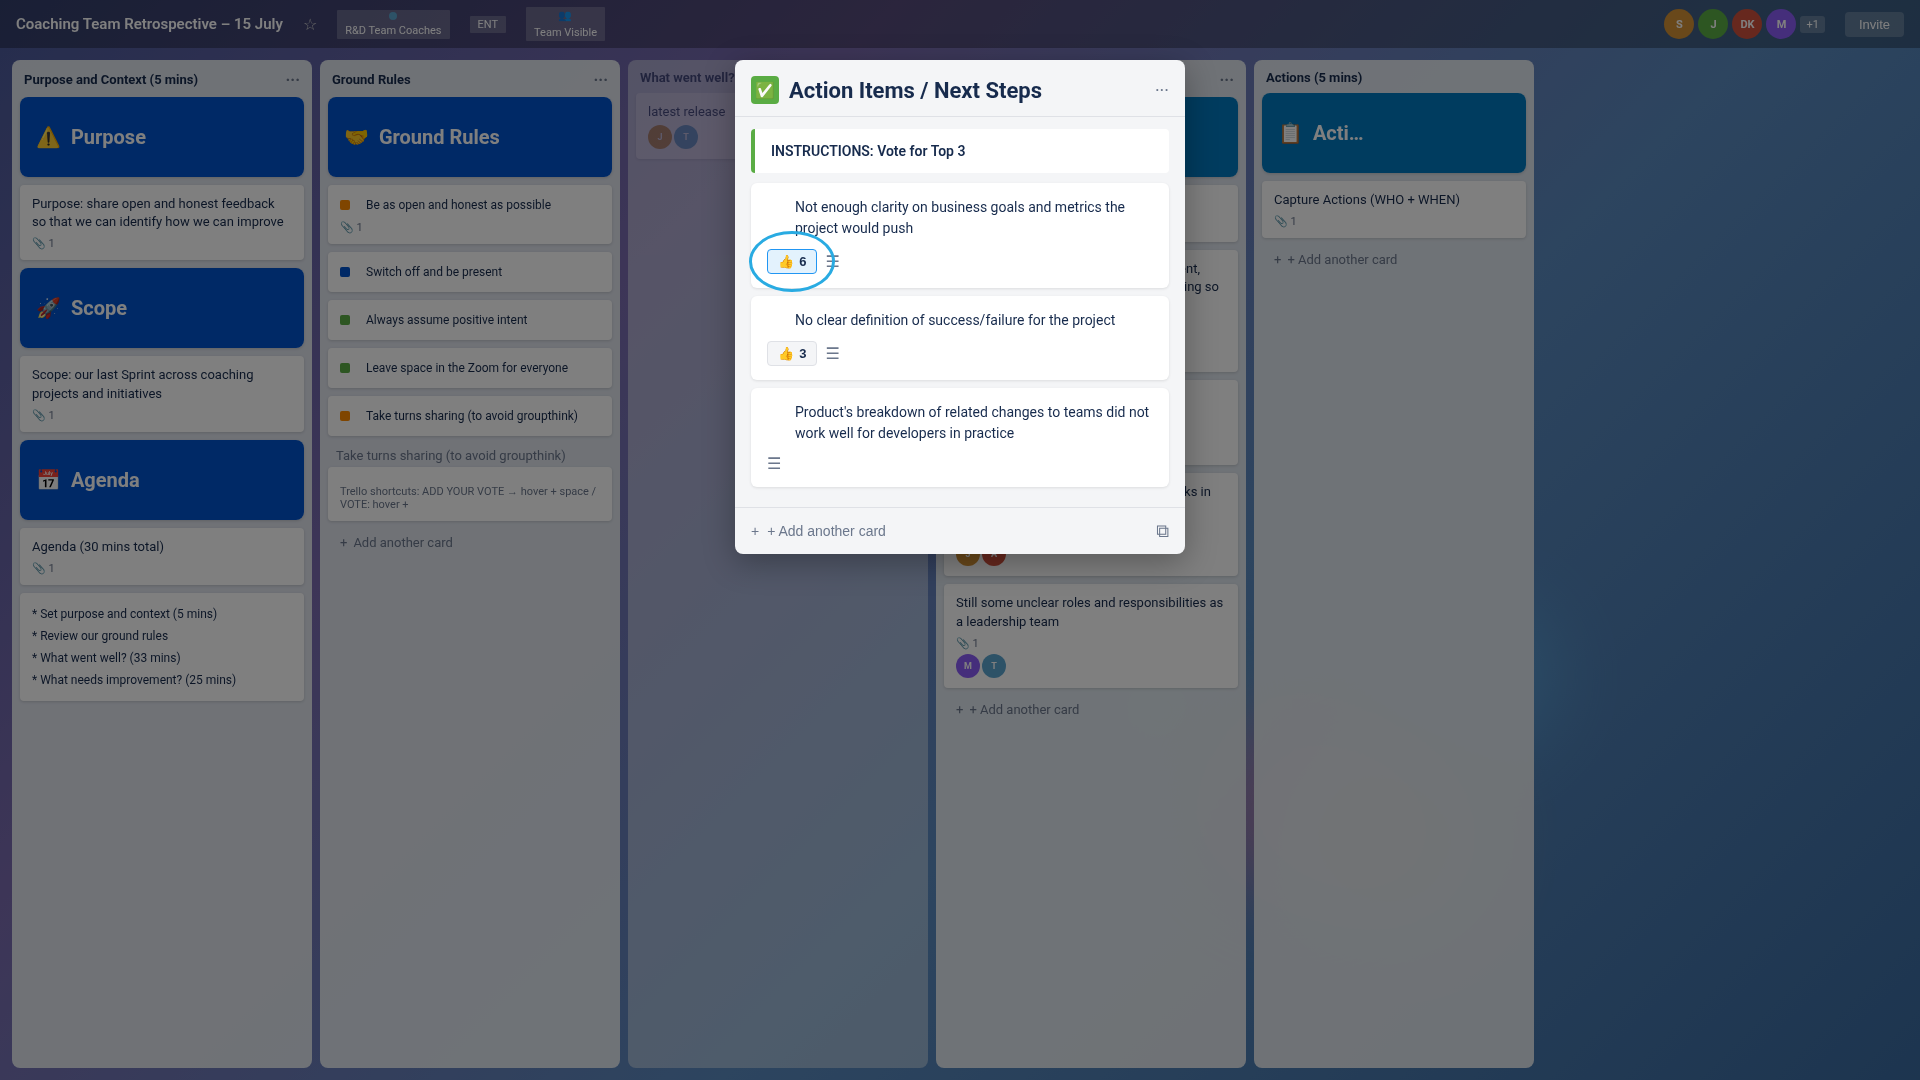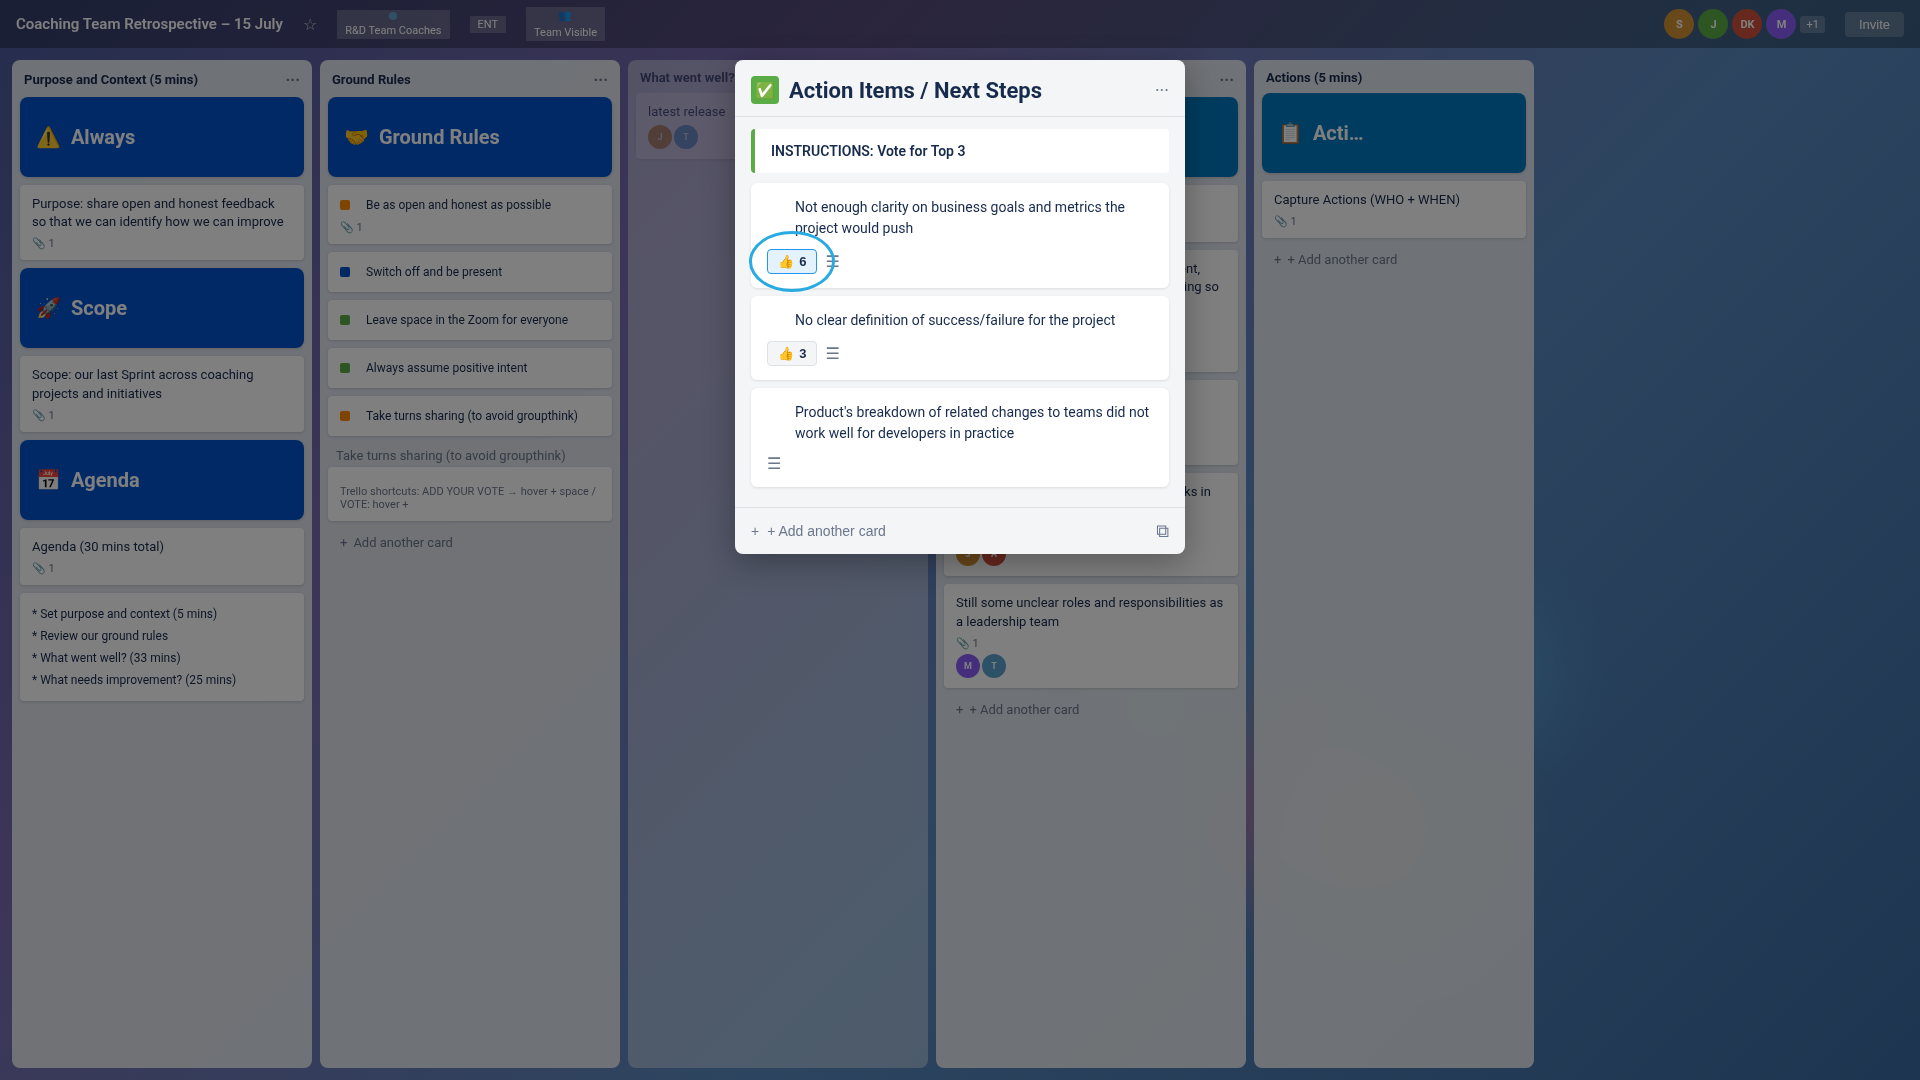--- a/index.html
+++ b/index.html
@@ -467,21 +467,21 @@
 
   <div class="column">
     <div class="column-header">
       <span>Purpose and Context (5 mins)</span>
       <span class="three-dots">···</span>
     </div>
     <div class="column-body">
       <div class="card card-hero">
         <div class="card-hero-inner hero-purpose">
           <span>⚠️</span>
-          <span>Always</span>
+          <span>Purpose</span>
         </div>
       </div>
       <div class="card">
         <div class="card-text">Purpose: share open and honest feedback so that we can identify how we can improve</div>
         <div class="card-footer">
           <span class="card-attachment">📎 1</span>
         </div>
       </div>
       <div class="card card-hero">
         <div class="card-hero-inner hero-scope">
@@ -539,27 +539,27 @@
       </div>
       <div class="card">
         <div class="card-row-item">
           <span class="bullet bullet-blue"></span>
           <span>Switch off and be present</span>
         </div>
       </div>
       <div class="card">
         <div class="card-row-item">
           <span class="bullet bullet-green"></span>
-          <span>Leave space in the Zoom for everyone</span>
+          <span>Always assume positive intent</span>
         </div>
       </div>
       <div class="card">
         <div class="card-row-item">
           <span class="bullet bullet-green"></span>
-          <span>Always assume positive intent</span>
+          <span>Leave space in the Zoom for everyone</span>
         </div>
       </div>
       <div class="card">
         <div class="card-row-item">
           <span class="bullet bullet-orange"></span>
           <span>Take turns sharing (to avoid groupthink)</span>
         </div>
       </div>
       <div class="any-others">Take turns sharing (to avoid groupthink)</div>
       <div class="card">

